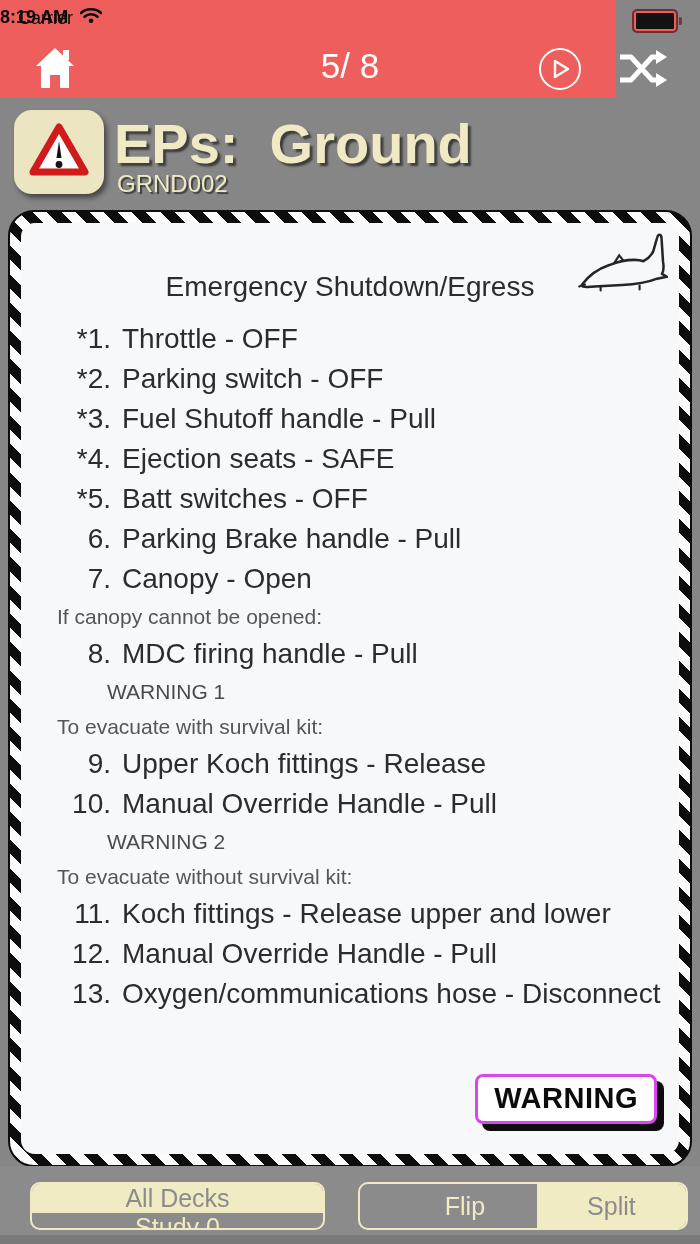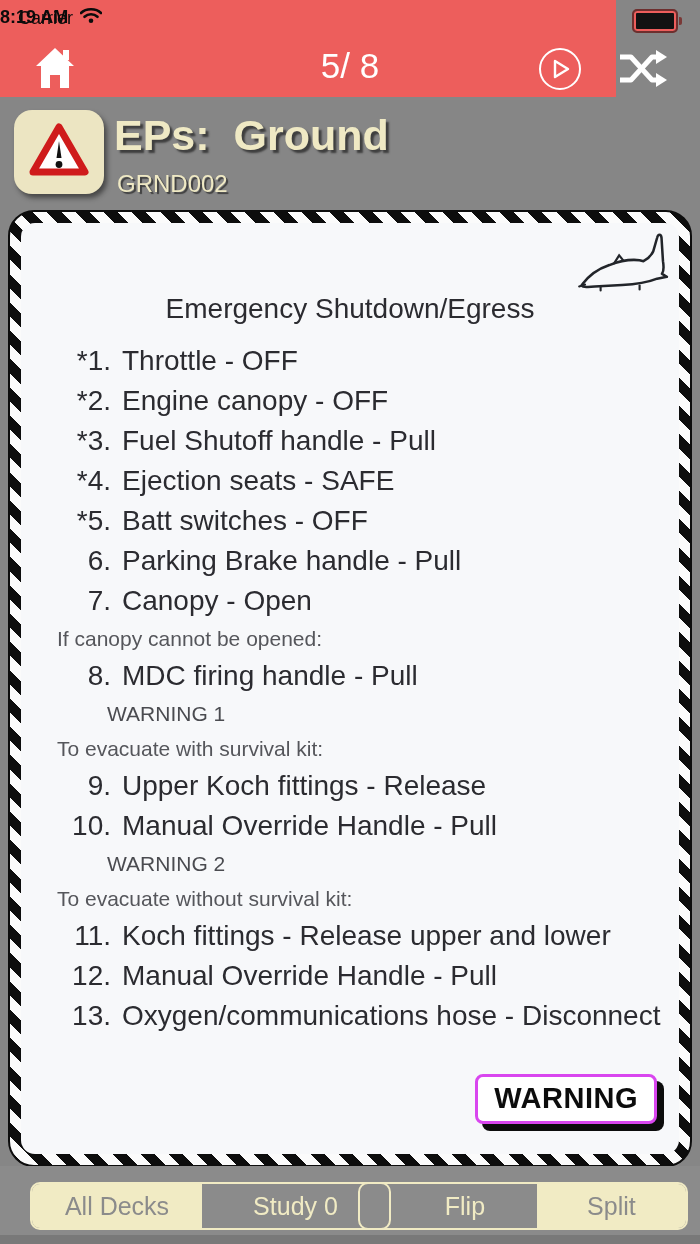--- a/index.html
+++ b/index.html
@@ -24,48 +24,48 @@
   .nav-progress{position:absolute;left:0;right:0;top:8px;text-align:center;color:#ffffff;
                 font-size:35px;font-weight:400;}
   .play-btn{position:absolute;right:118px;top:9px;width:44px;height:44px;background:none;border:none;padding:0;cursor:pointer;}
   .shuffle-btn{position:absolute;right:32px;top:11px;width:50px;height:40px;background:none;border:none;padding:0;cursor:pointer;}
 
   
   .deck-header{position:absolute;top:97px;left:0;width:700px;height:113px;background:#868686;}
   .deck-icon{position:absolute;left:14px;top:13px;width:90px;height:84px;border-radius:18px;
              background:#ece5c2;box-shadow:3px 4px 5px rgba(20,20,20,.55);
              display:flex;align-items:center;justify-content:center;}
-  .deck-title{position:absolute;left:114px;top:14px;font-size:43px;font-weight:bold;
+  .deck-title{position:absolute;left:114px;top:14px;font-size:56px;font-weight:bold;
               color:#efe9c4;text-shadow:3px 3px 2px #3e3e3e;white-space:pre;}
   .deck-code{position:absolute;left:117px;top:73px;font-size:24px;color:#efe9c4;
              text-shadow:2px 2px 1px #3e3e3e;}
 
   
   .card{position:absolute;left:8px;top:210px;width:684px;height:957px;border-radius:26px;
         border:2px solid #0d0d0d;box-sizing:border-box;
         background:repeating-linear-gradient(45deg,#0d0d0d 0 10px,#fbfbfb 10px 20px);}
   .card-inner{position:absolute;inset:11px;background:#f7f8fa;border-radius:14px;}
   .plane-sketch{position:absolute;top:6px;right:6px;}
-  .card-title{margin-top:70px;text-align:center;font-size:28px;color:#2b2b30;}
+  .card-title{margin-top:48px;text-align:center;font-size:28px;color:#2b2b30;}
   .rows{margin-top:16px;padding-left:26px;}
   .row{display:flex;align-items:center;}
   .step{font-size:28px;color:#2b2b30;height:40px;}
   .step .num{flex:none;width:64px;text-align:right;margin-right:11px;}
   .note{font-size:21px;color:#55565b;height:35px;padding-left:10px;}
   .warn{font-size:21px;color:#4a4b50;height:35px;padding-left:60px;text-align:center;}
   .warning-badge{position:absolute;right:22px;bottom:30px;background:#ffffff;
                  border:3px solid #d946ef;border-radius:8px;padding:5px 16px 6px;
                  font-size:29px;font-weight:bold;color:#0c0c0c;letter-spacing:.5px;
                  box-shadow:7px 7px 0 0 #0c0c0c;}
 
   
   .toolbar{position:absolute;top:1166px;left:0;width:700px;height:69px;background:#8b8b8b;}
   .seg{position:absolute;top:16px;height:48px;border:2px solid #f1ebc4;border-radius:10px;
        box-sizing:border-box;display:flex;overflow:hidden;}
-  .seg-left{left:30px;width:361px;}
+  .seg-left{left:30px;width:295px;flex-direction:column;}
   .seg-right{left:358px;width:330px;}
   .seg button{border:none;margin:0;padding:0;font-family:inherit;font-size:25px;
               background:transparent;color:#f1ebc4;cursor:pointer;}
   .seg button.active{background:#f1ebc4;color:#8b8b8b;}
   .seg-left button:first-child{flex:150;}
   .seg-left button:last-child{flex:165;}
   .seg-right button:first-child{flex:162;margin-left:33px;}
   .seg-right button:last-child{flex:168;}
   .bottomstrip{position:absolute;top:1235px;left:0;width:700px;height:9px;background:#797979;}
 </style>
@@ -152,21 +152,21 @@
 
       <div class="card-title">Emergency Shutdown/Egress</div>
 
       <div class="rows">
         <div class="row step">
             <span class="num">*1.</span>
             <span>Throttle - OFF</span>
           </div>
         <div class="row step">
             <span class="num">*2.</span>
-            <span>Engine canopy - OFF</span>
+            <span>Parking switch - OFF</span>
           </div>
         <div class="row step">
             <span class="num">*3.</span>
             <span>Fuel Shutoff handle - Pull</span>
           </div>
         <div class="row step">
             <span class="num">*4.</span>
             <span>Ejection seats - SAFE</span>
           </div>
         <div class="row step">

